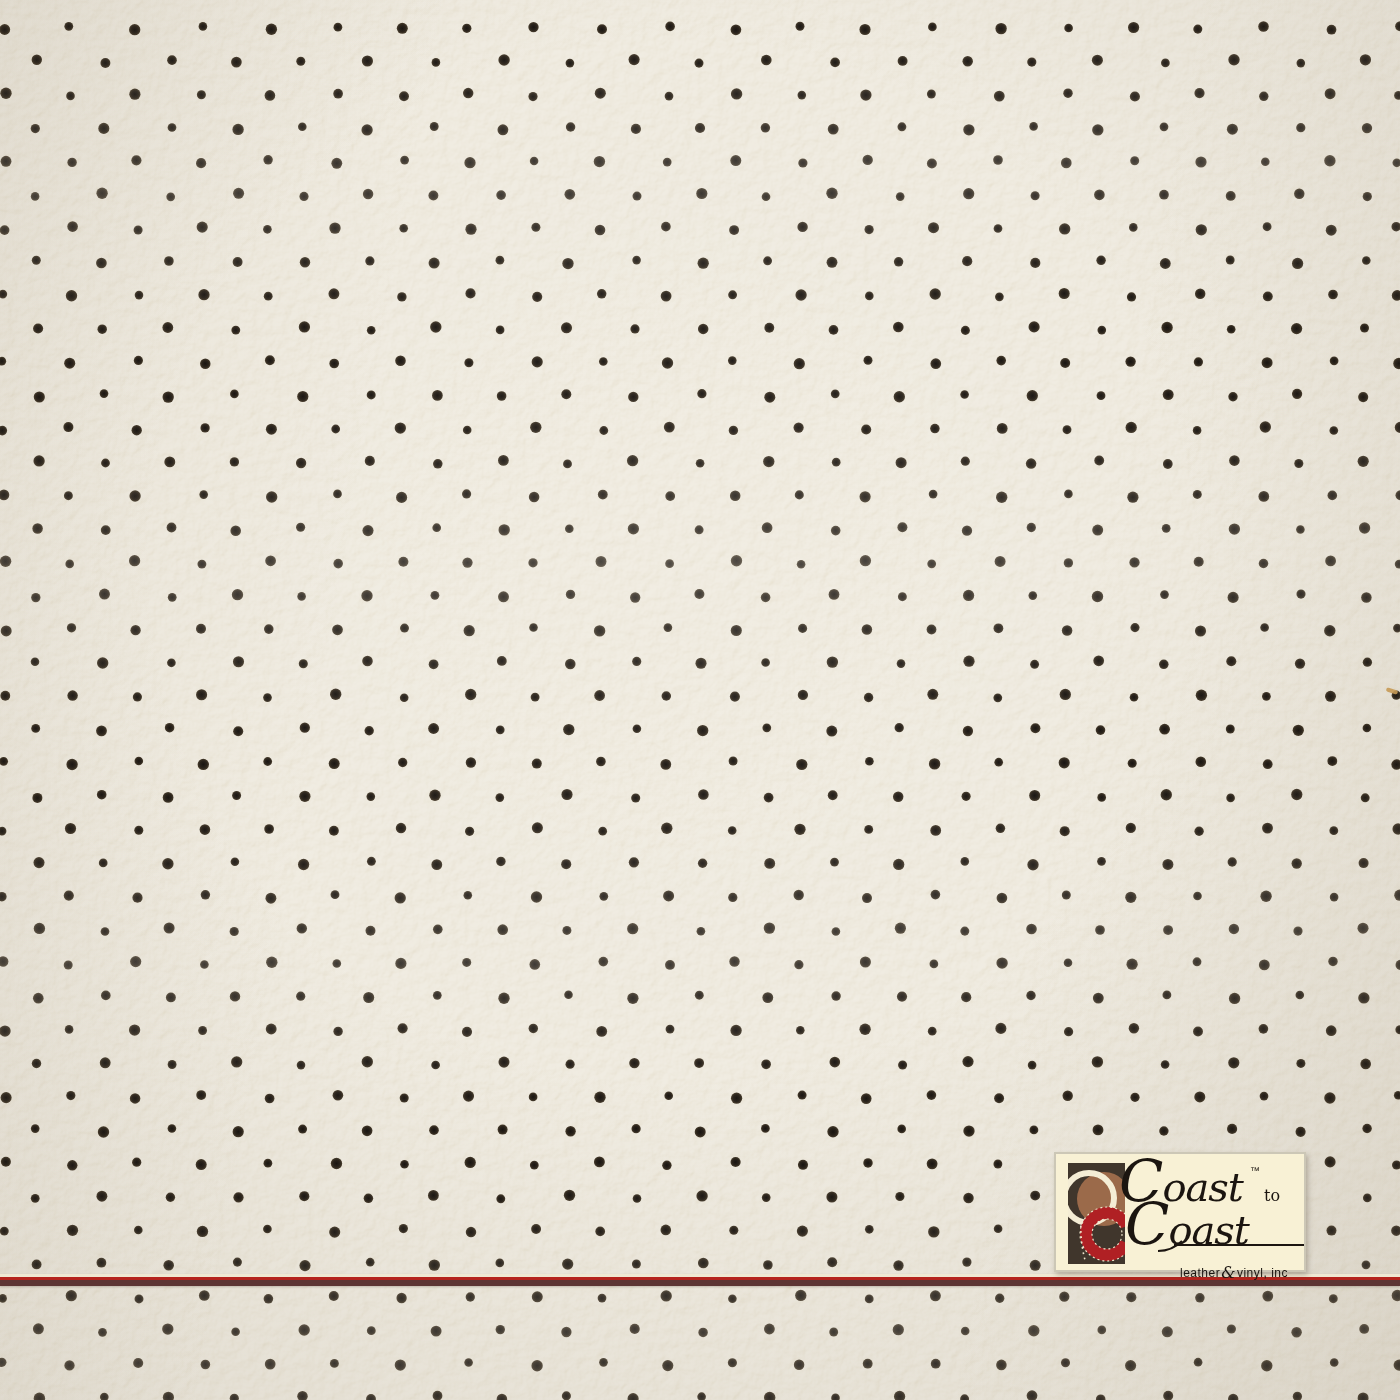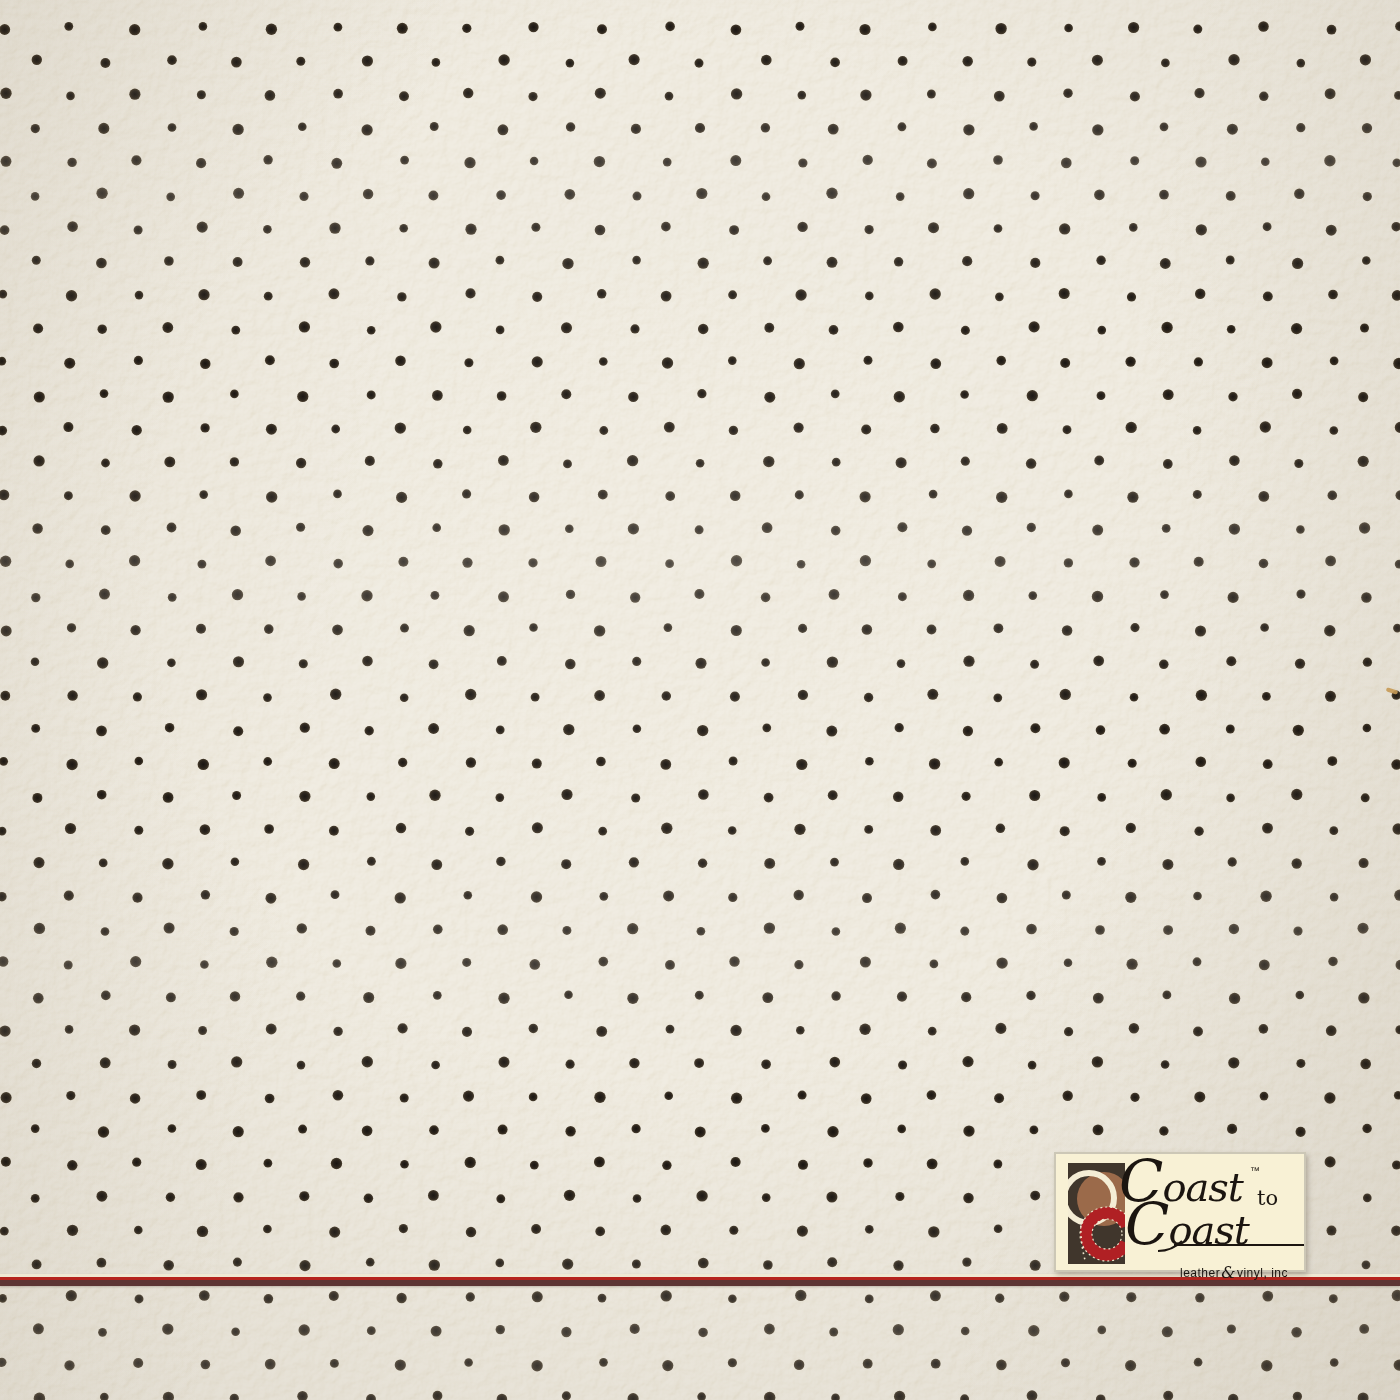--- a/index.html
+++ b/index.html
@@ -18,21 +18,21 @@
         box-shadow:2px 3px 5px rgba(60,48,30,.28);color:var(--ink,#1b1510);text-decoration:underline;}
   .mark{position:absolute;left:12px;top:9px;width:57px;height:101px;}
   .brandline{position:absolute;white-space:nowrap;letter-spacing:-1px;
         font-family:"DejaVu Serif","Liberation Serif",serif;font-style:italic;line-height:1;}
   .l1{left:63px;top:-2px;}
   .l2{left:69px;top:41px;}
   .bigC{font-size:58px;}
   .restWord{font-size:40px;}
   .tm{position:absolute;left:194px;top:11px;font-size:10px;letter-spacing:0;
       font-family:"Liberation Sans",sans-serif;}
-  .to{position:absolute;left:201px;top:32px;font-size:21px;
+  .to{position:absolute;left:208px;top:32px;font-size:16px;
       font-family:"DejaVu Serif","Liberation Serif",serif;}
   .rule{position:absolute;left:118px;top:90px;width:130px;height:2px;background:var(--ink,#1b1510);}
   .flourish{position:absolute;left:100px;top:84px;width:28px;height:16px;}
   .tagline{position:absolute;left:124px;top:108px;font-size:12px;letter-spacing:.5px;
       white-space:nowrap;font-family:"Liberation Sans",sans-serif;}
   .tagline .amp{font-family:"DejaVu Serif","Liberation Serif",serif;font-style:italic;
       font-size:16px;position:relative;top:1px;margin:0 1px;}
 </style>
 </head>
 <body>

